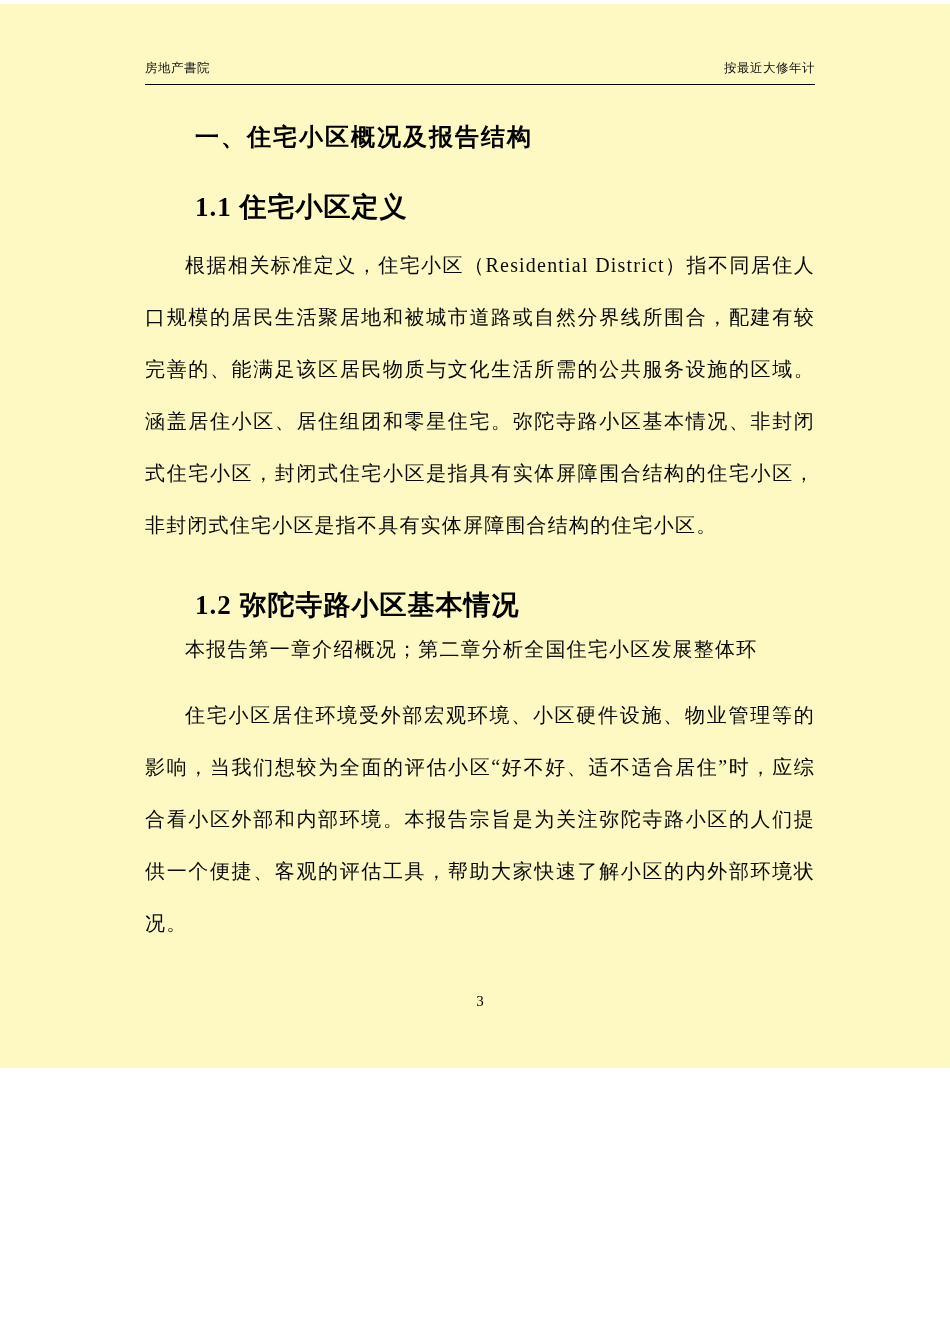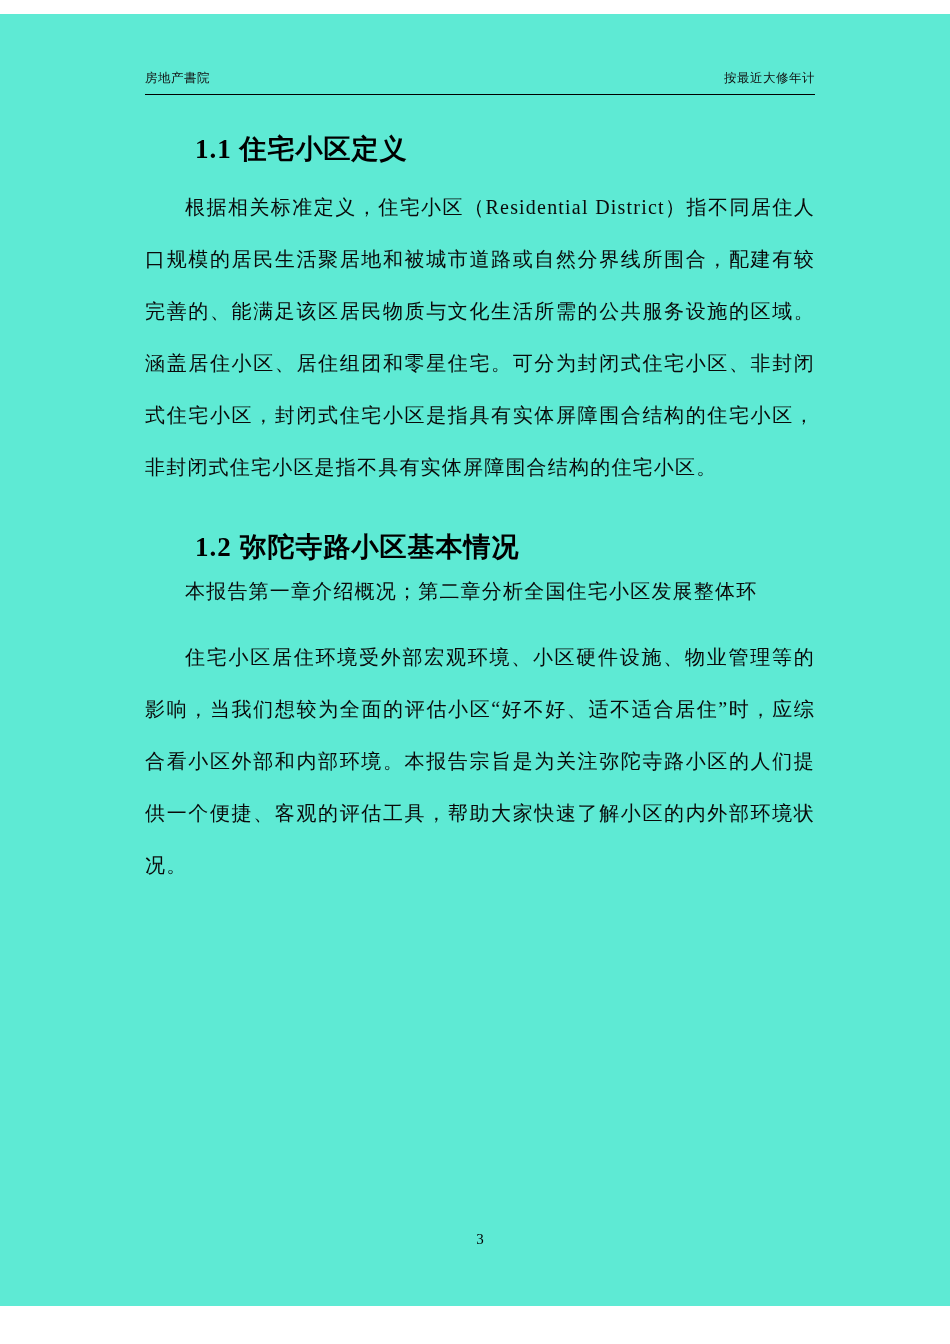--- a/index.html
+++ b/index.html
@@ -1,21 +1,21 @@
 <!DOCTYPE html>
 <html><head>
 <meta charset="utf-8">
 <style>
   * { margin: 0; padding: 0; box-sizing: border-box; }
   html, body { background: #ffffff; }
   .page {
     width: 950px;
-    height: 1292px;
-    margin: 14px auto;
-    background: #5eead4;
+    height: 1064px;
+    margin: 4px auto;
+    background: #fef9c3;
     color: #000000;
     font-family: "Liberation Serif", "DejaVu Serif", serif;
     padding: 56px 135px 0 145px;
     position: relative;
     overflow: hidden;
   }
   .page-header {
     display: flex;
     justify-content: space-between;
     align-items: flex-end;
@@ -62,24 +62,25 @@
 
 <div class="page">
 
   <header class="page-header">
     <span>房地产書院</span>
     <span>按最近大修年计</span>
   </header>
 
   <main>
 
+    <h1 class="chapter-title">一、住宅小区概况及报告结构</h1>
 
     <h2 class="section-title">1.1 住宅小区定义</h2>
 
-    <p class="body-text">根据相关标准定义，住宅小区（Residential District）指不同居住人口规模的居民生活聚居地和被城市道路或自然分界线所围合，配建有较完善的、能满足该区居民物质与文化生活所需的公共服务设施的区域。涵盖居住小区、居住组团和零星住宅。可分为封闭式住宅小区、非封闭式住宅小区，封闭式住宅小区是指具有实体屏障围合结构的住宅小区，非封闭式住宅小区是指不具有实体屏障围合结构的住宅小区。</p>
+    <p class="body-text">根据相关标准定义，住宅小区（Residential District）指不同居住人口规模的居民生活聚居地和被城市道路或自然分界线所围合，配建有较完善的、能满足该区居民物质与文化生活所需的公共服务设施的区域。涵盖居住小区、居住组团和零星住宅。弥陀寺路小区基本情况、非封闭式住宅小区，封闭式住宅小区是指具有实体屏障围合结构的住宅小区，非封闭式住宅小区是指不具有实体屏障围合结构的住宅小区。</p>
 
     <h2 class="section-title">1.2 弥陀寺路小区基本情况</h2>
 
 
 
     <p class="body-text follow">本报告第一章介绍概况；第二章分析全国住宅小区发展整体环</p>
 
     <p class="body-text">住宅小区居住环境受外部宏观环境、小区硬件设施、物业管理等的影响，当我们想较为全面的评估小区“好不好、适不适合居住”时，应综合看小区外部和内部环境。本报告宗旨是为关注弥陀寺路小区的人们提供一个便捷、客观的评估工具，帮助大家快速了解小区的内外部环境状况。</p>
 
   </main>

